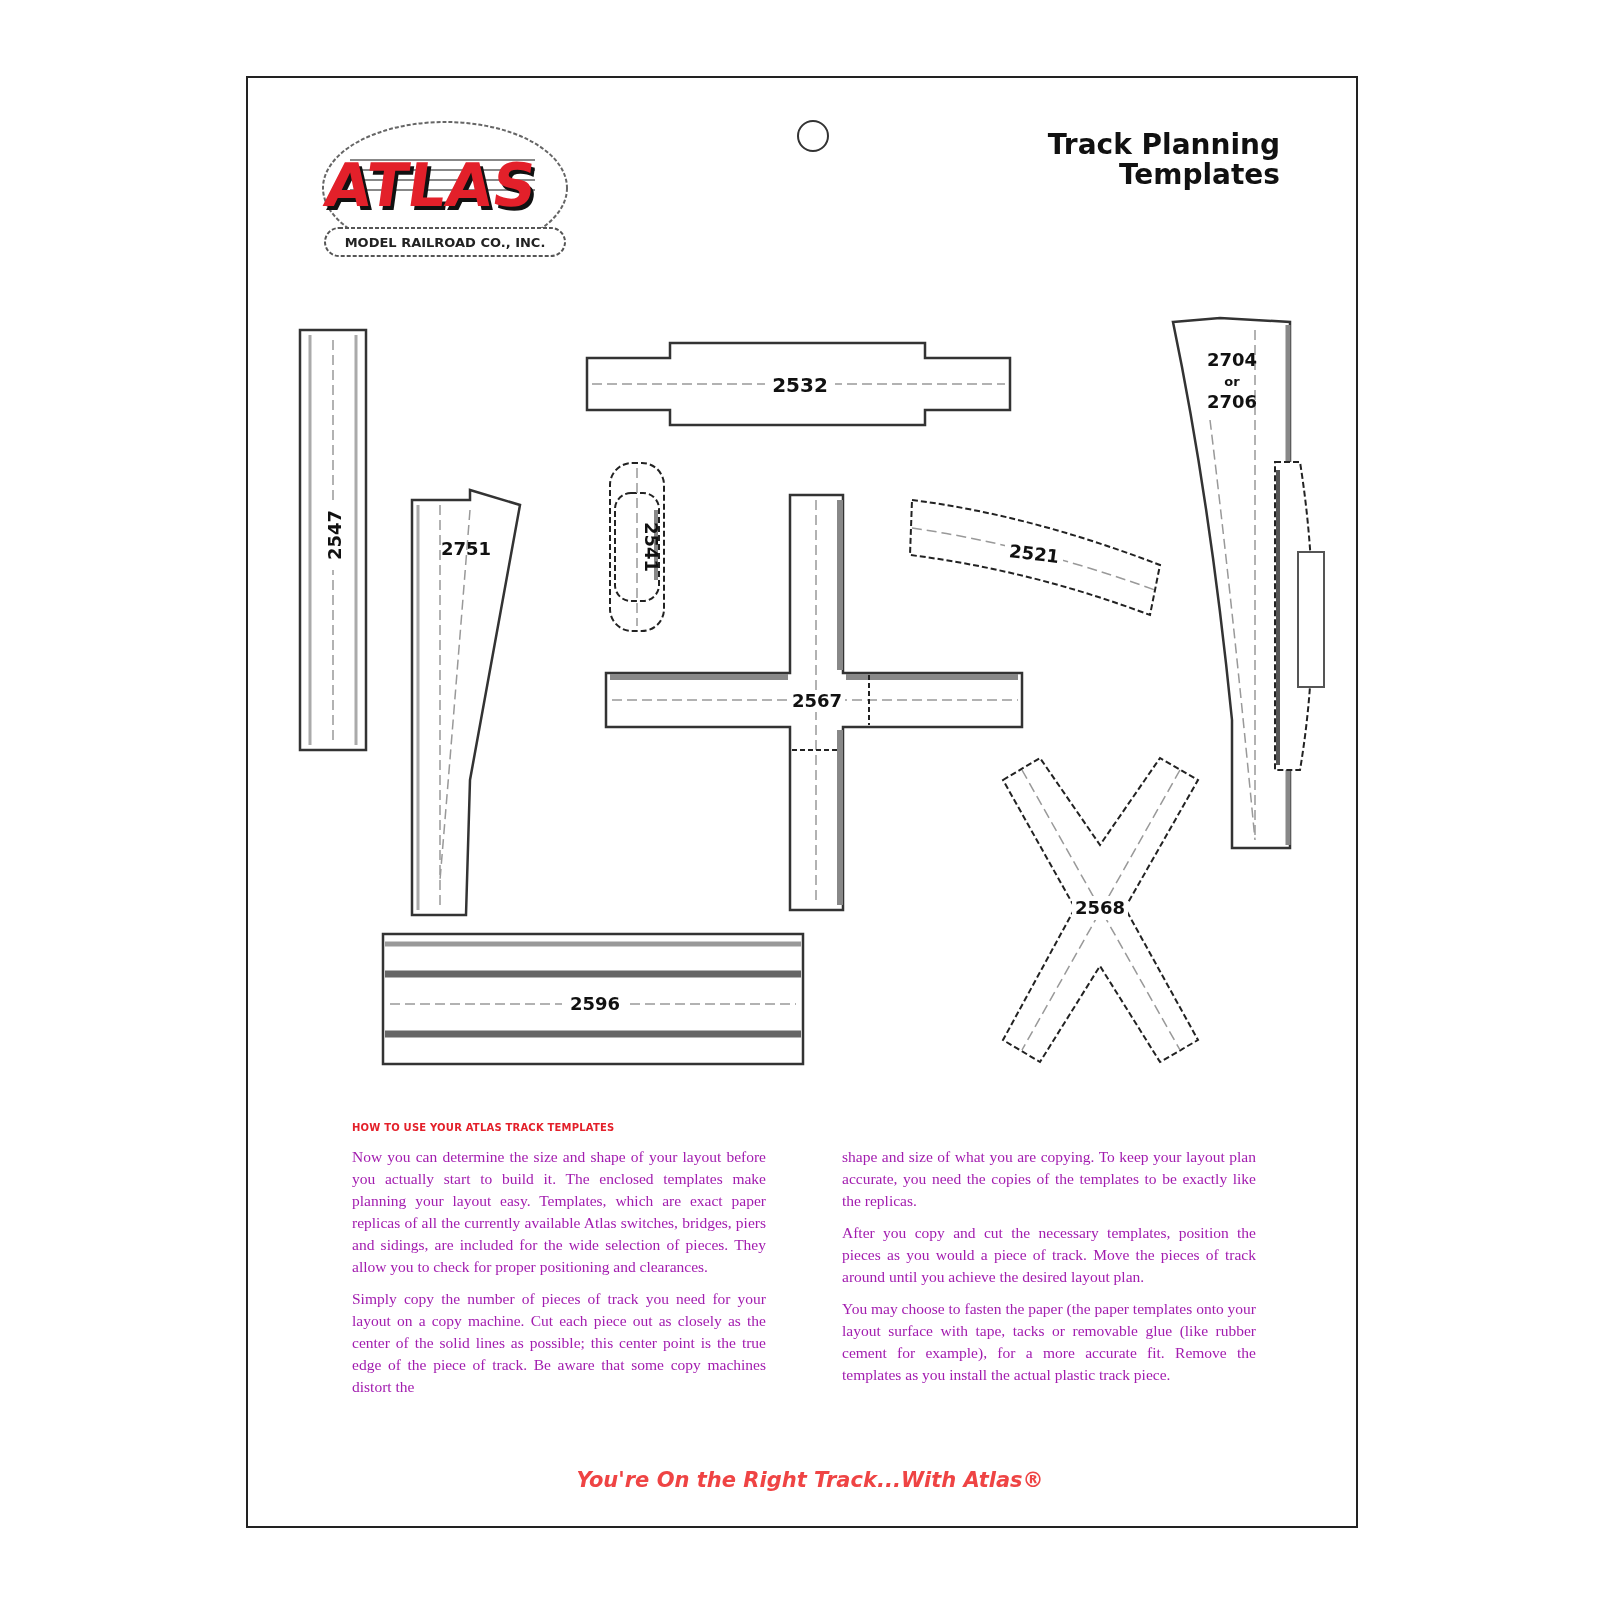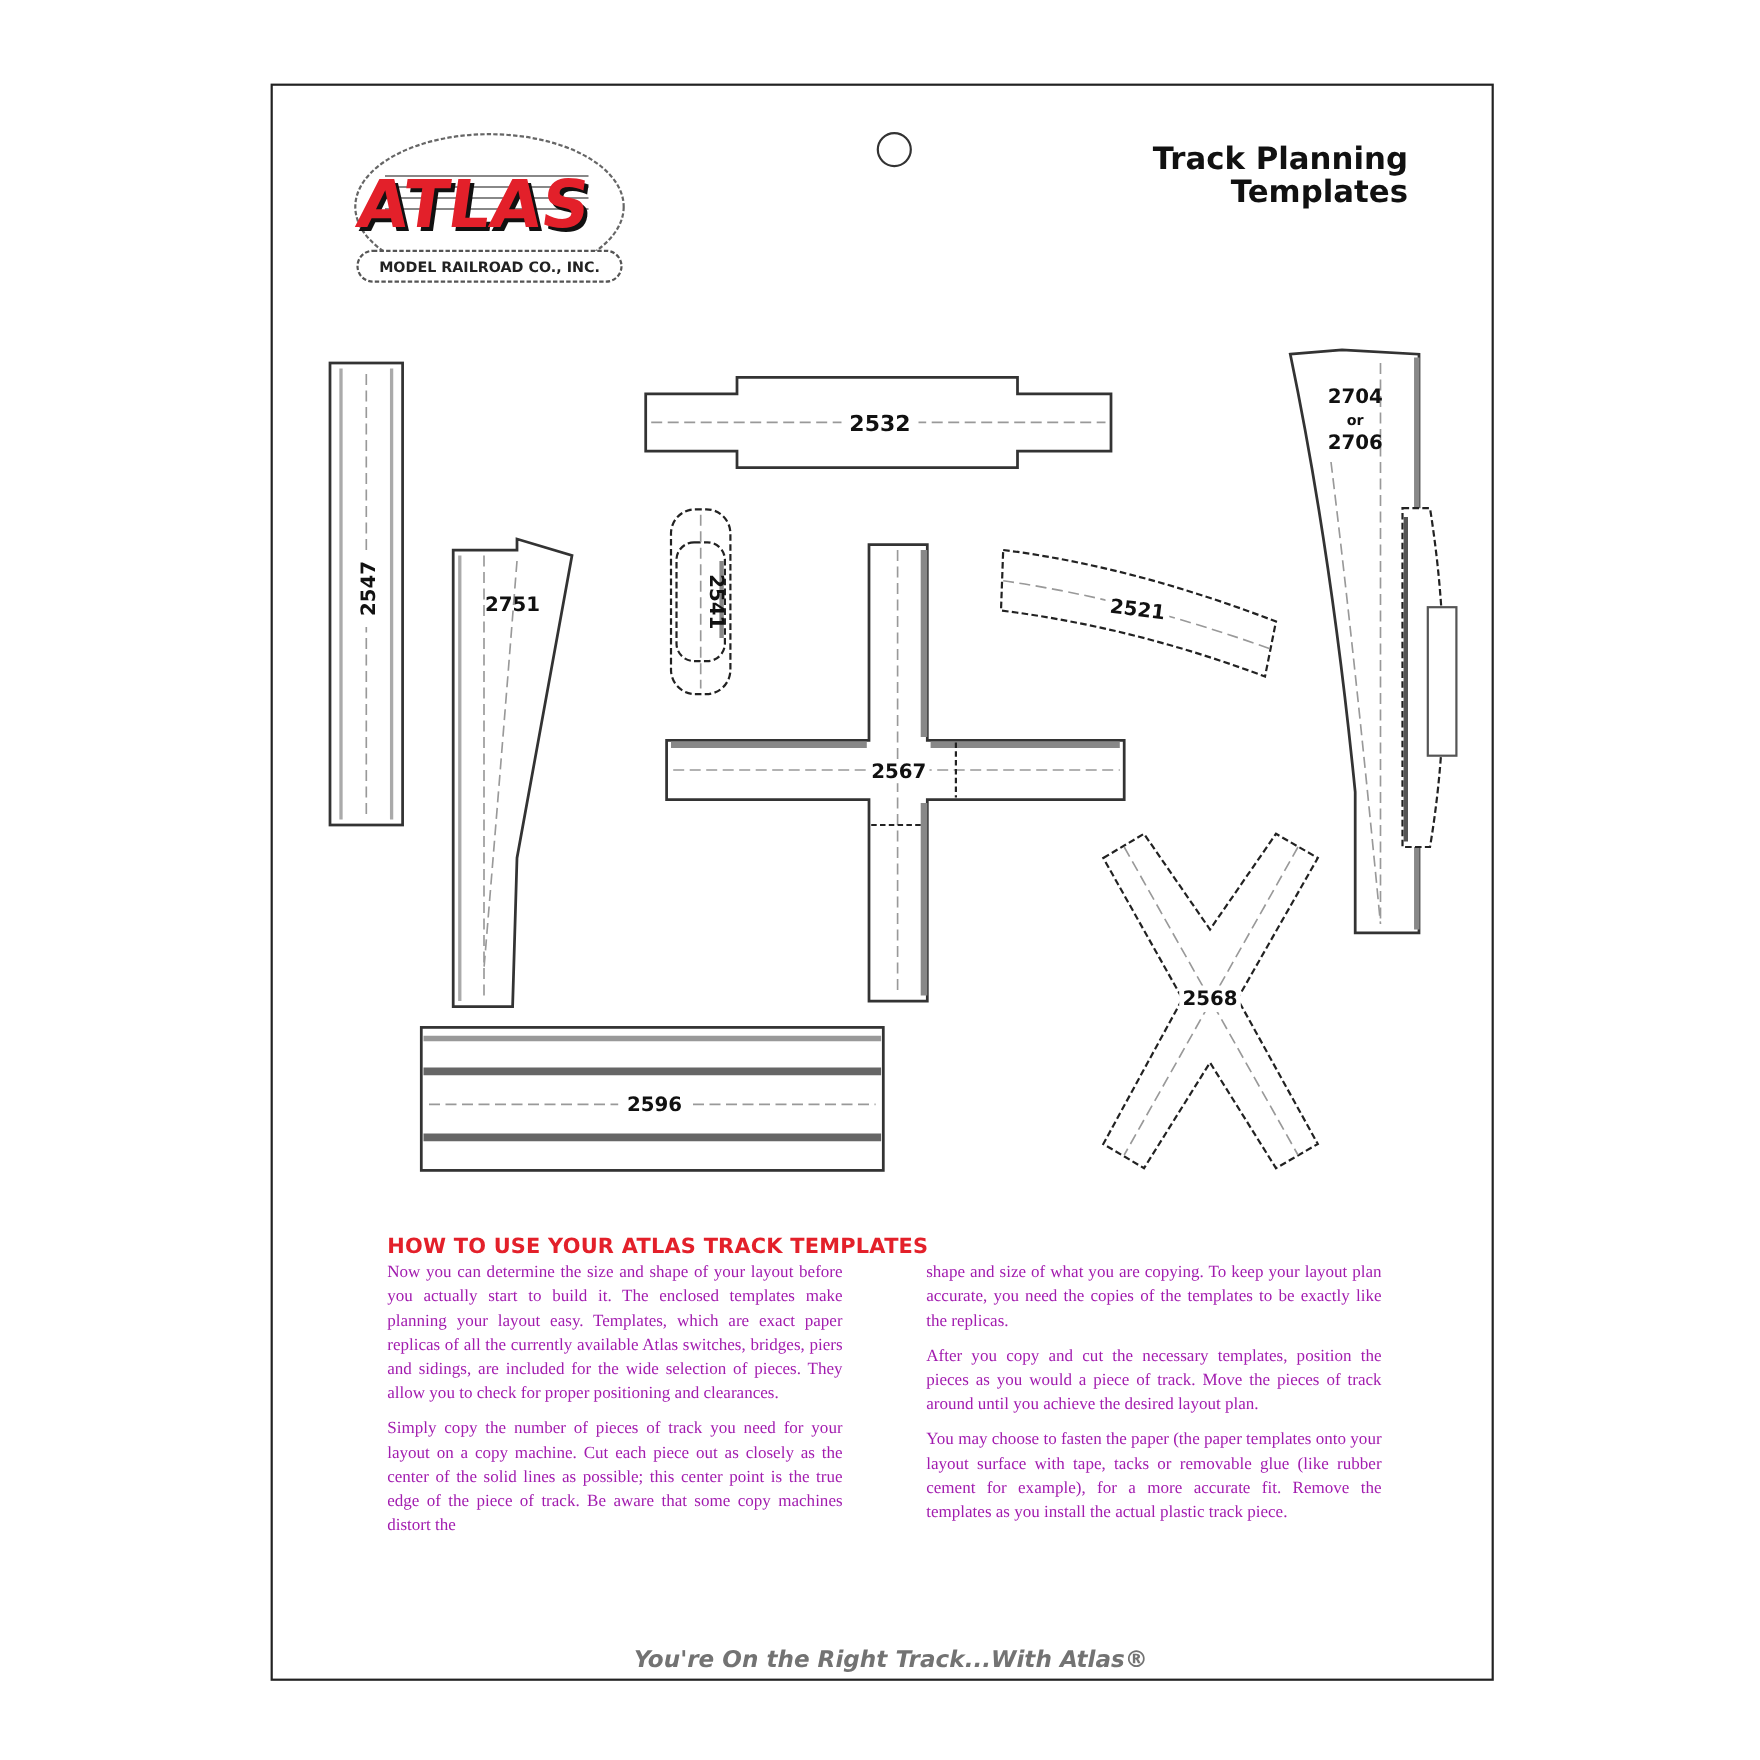--- a/index.html
+++ b/index.html
@@ -6,26 +6,26 @@
     body { width: 1600px; height: 1600px; position: relative; overflow: hidden; font-family: "Liberation Sans", sans-serif; }
     .sheet { position: absolute; left: 246px; top: 76px; width: 1112px; height: 1452px; border: 2px solid #222; background: #fff; box-sizing: border-box; }
     .hole { position: absolute; left: 797px; top: 120px; width: 32px; height: 32px; border: 2px solid #333; border-radius: 50%; box-sizing: border-box; }
     .logo { position: absolute; left: 320px; top: 118px; width: 260px; height: 150px; }
     .title-block { position: absolute; left: 940px; top: 130px; width: 380px; text-align: right; }
     .title-line1 { font-family: "DejaVu Sans", sans-serif; font-weight: bold; font-size: 30px; color: #111; letter-spacing: 1px; line-height: 38px; padding-right: 90px; }
     .title-line2 { font-family: "DejaVu Sans", sans-serif; font-weight: bold; font-size: 28px; color: #111; line-height: 30px; padding-right: 40px; }
     svg.tracks { position: absolute; left: 0; top: 0; }
     .piece-label { font-family: "DejaVu Sans", sans-serif; font-weight: bold; fill: #111; }
     .instructions { position: absolute; left: 352px; top: 1122px; width: 920px; }
-    .inst-heading { color: #e3202a; font-weight: bold; font-size: 19px; letter-spacing: 0.2px; margin-bottom: 6px; font-family: "DejaVu Sans", sans-serif; white-space: nowrap; }
+    .inst-heading { color: #e3202a; font-weight: bold; font-size: 10px; letter-spacing: 0.2px; margin-bottom: 6px; font-family: "DejaVu Sans", sans-serif; white-space: nowrap; }
     .col { position: absolute; width: 414px; font-family: "Liberation Serif", serif; font-size: 15.5px; line-height: 22px; color: #a21caf; text-align: justify; }
     .col p { margin: 0 0 10px 0; }
     .col-left { left: 0; top: 24px; height: 290px; overflow: hidden; }
     .col-right { left: 490px; top: 24px; }
-    .tagline { position: absolute; left: 540px; top: 1468px; width: 540px; text-align: center; color: #737373; font-style: italic; font-weight: bold; font-size: 21px; font-family: "DejaVu Sans", sans-serif; margin-top: 28px; }
+    .tagline { position: absolute; left: 540px; top: 1468px; width: 540px; text-align: center; color: #ef4444; font-style: italic; font-weight: bold; font-size: 21px; font-family: "DejaVu Sans", sans-serif; }
   </style>
 </head>
 <body>
 
 <div class="sheet"></div>
 <div class="hole"></div>
 
 <div class="logo">
   <svg width="260" height="150" viewBox="0 0 260 150">
     <ellipse cx="125" cy="70" rx="122" ry="66" fill="none" stroke="#666" stroke-width="2" stroke-dasharray="4 2"></ellipse>

